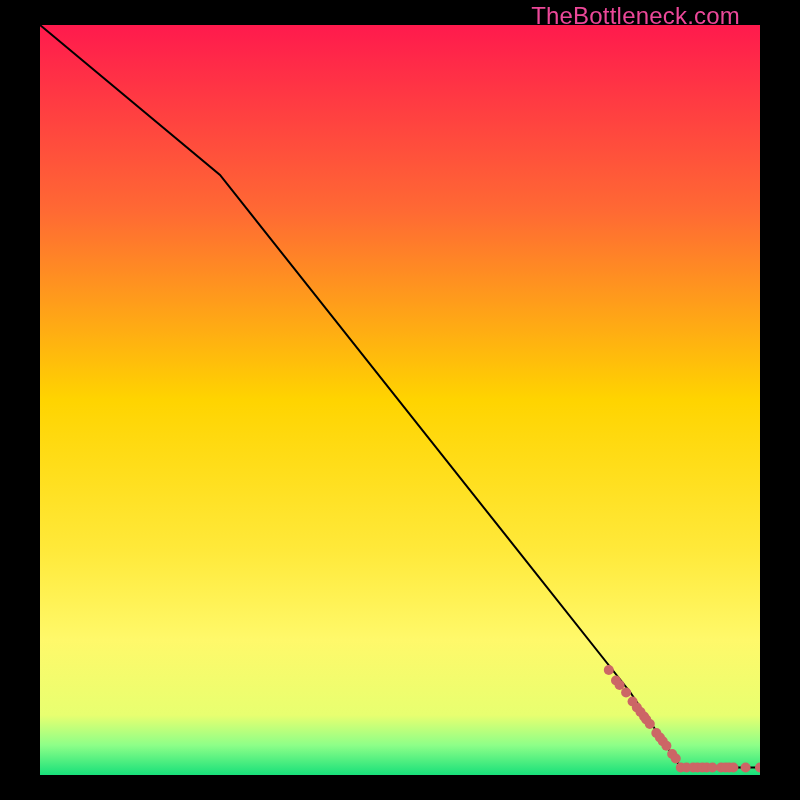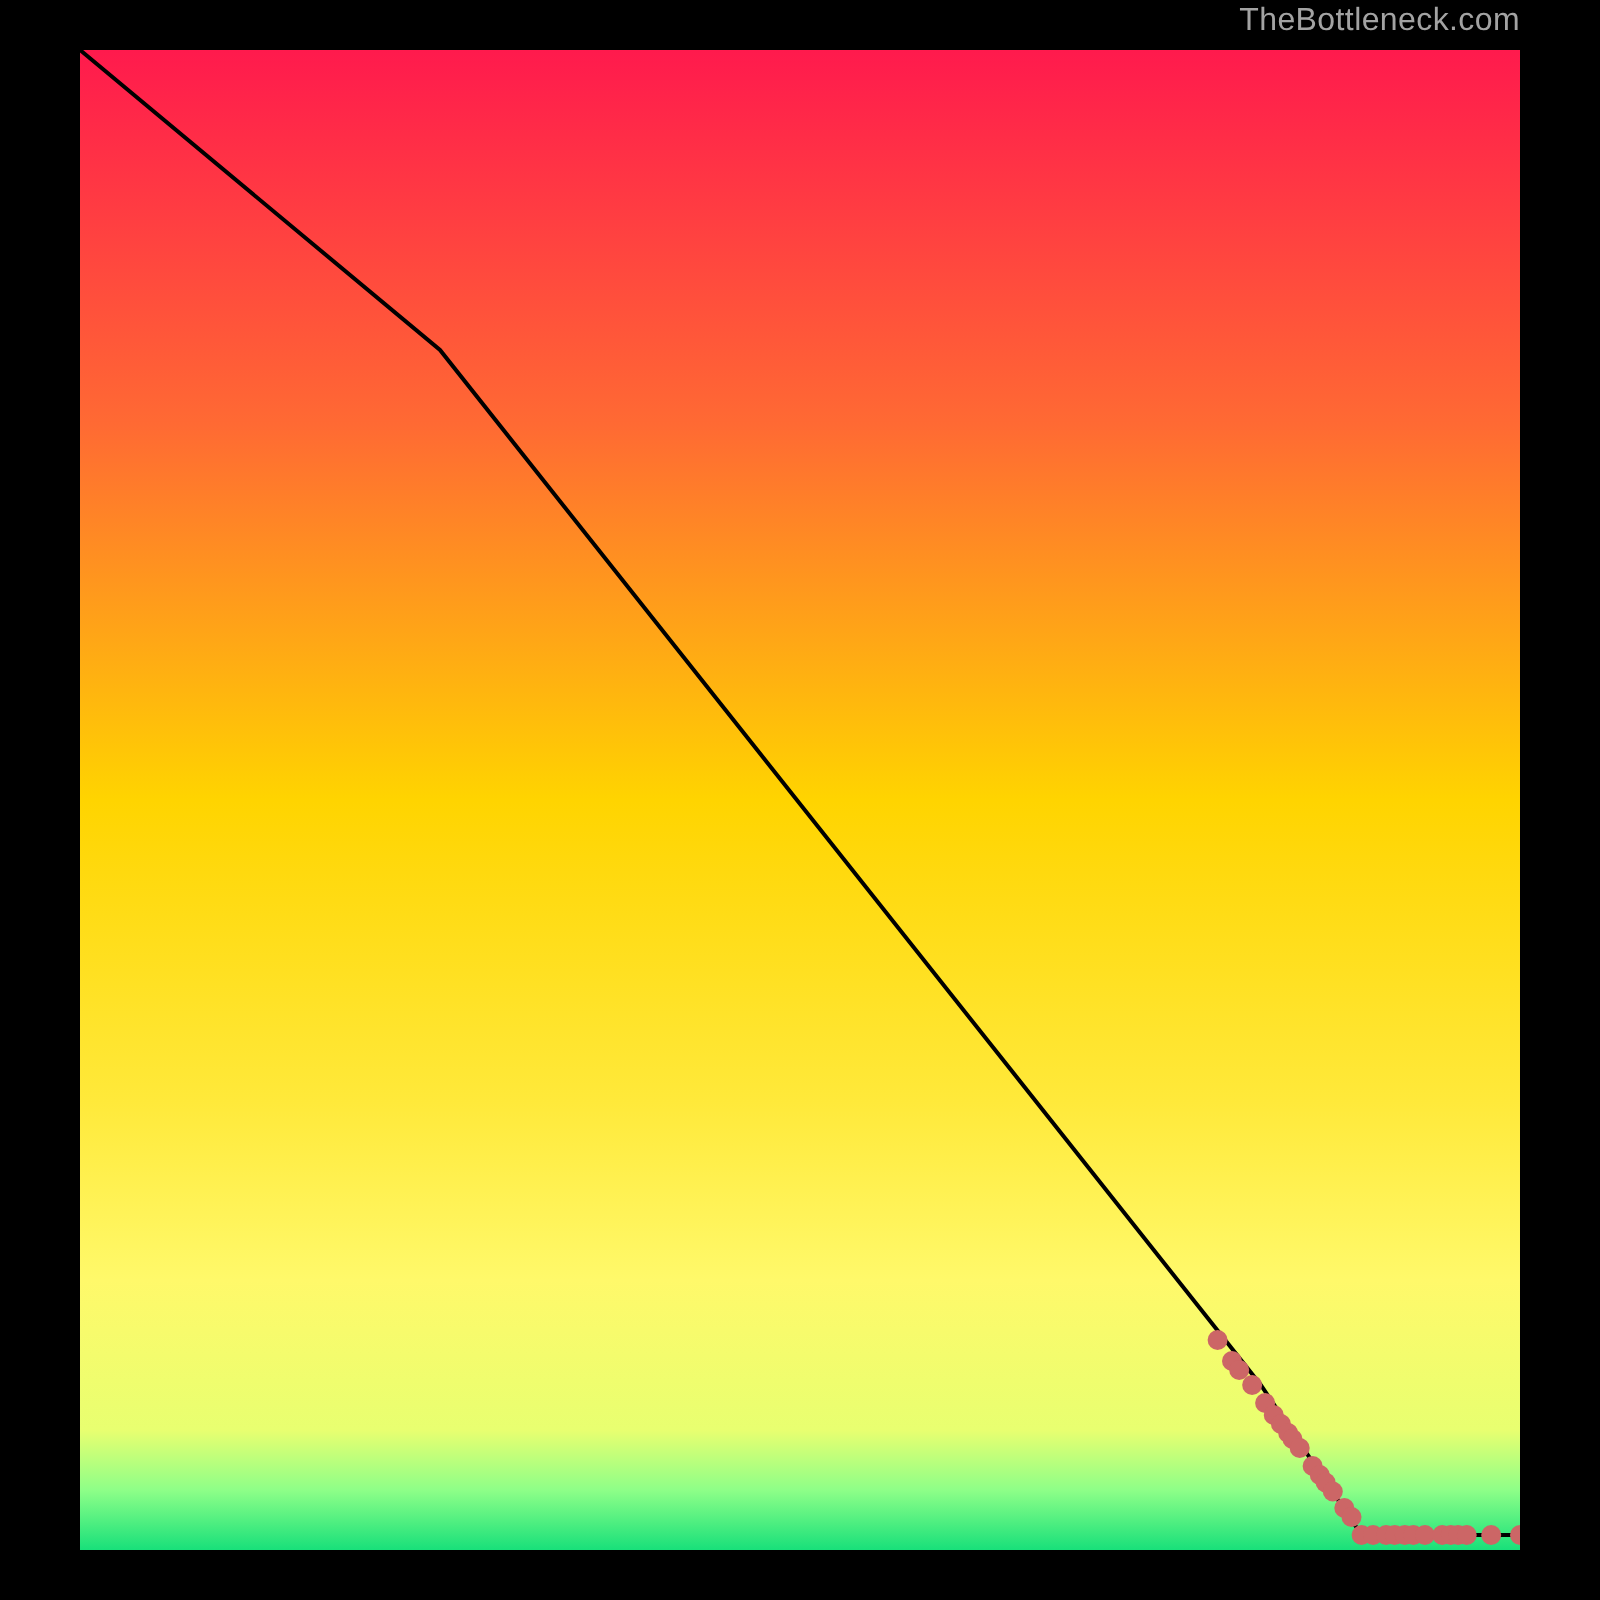--- a/index.html
+++ b/index.html
@@ -25,23 +25,23 @@
     top: 25px;
     width: 720px;
     height: 750px;
   }
   .plot svg {
     display: block;
   }
   .attribution {
     position: absolute;
     top: 2px;
-    right: 40px;
-    color: #a3a3a3;
-    font-size: 16px;
+    right: 60px;
+    color: #ec4899;
+    font-size: 24px;
     letter-spacing: 0.2px;
     user-select: none;
   }
 </style>
 </head>
 <body>
 
 <div class="frame">
 
   <div class="attribution">TheBottleneck.com</div>

